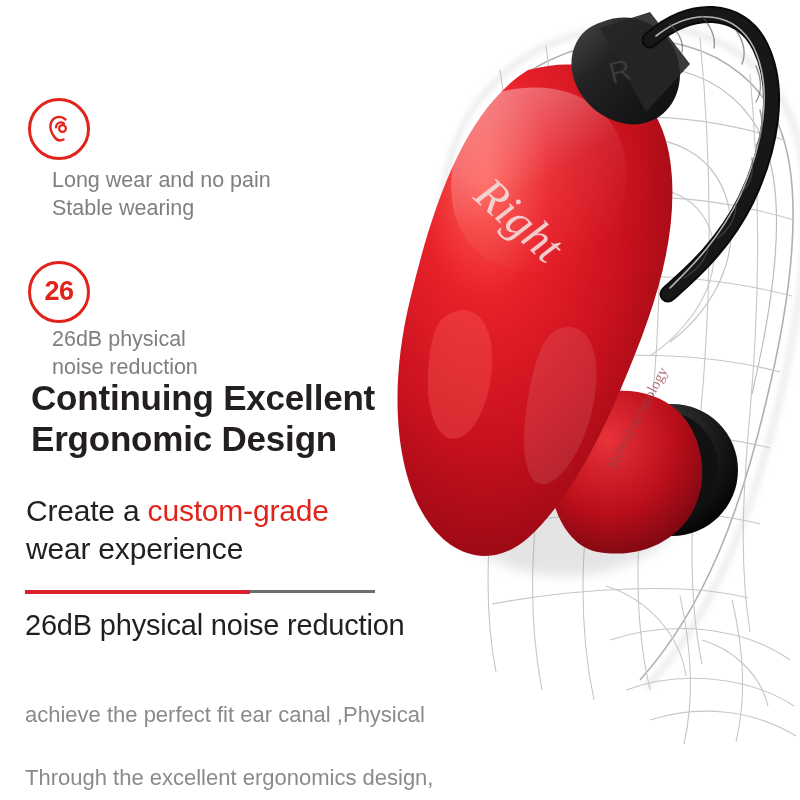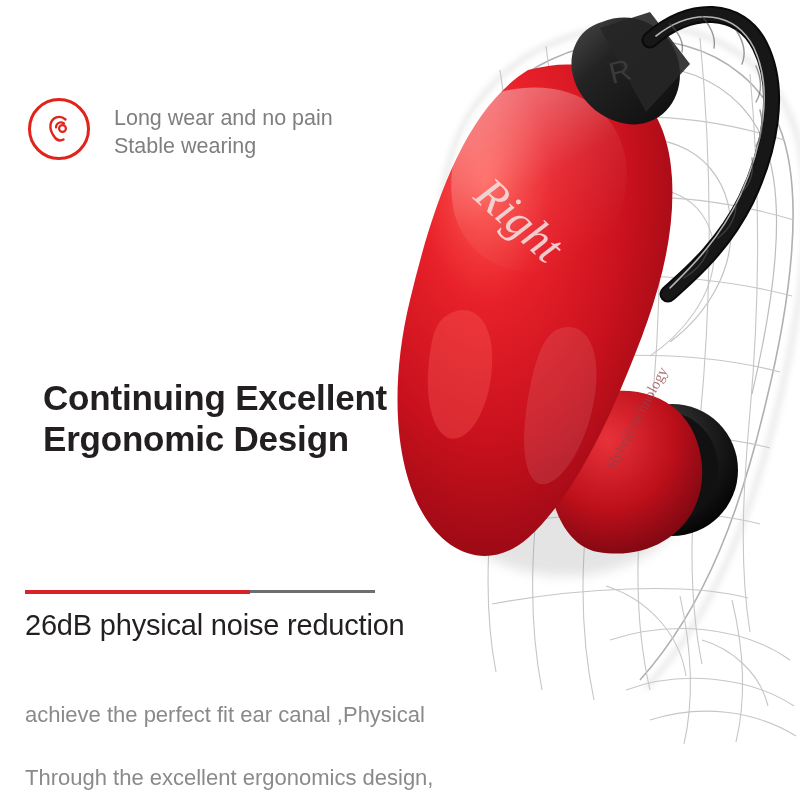--- a/index.html
+++ b/index.html
@@ -11,42 +11,42 @@
     position:relative;
   }
   .stage{position:absolute;inset:0;width:800px;height:800px;overflow:hidden;background:#fff;}
 
   
   .art{position:absolute;left:350px;top:0;width:450px;height:800px;overflow:hidden;}
   .art svg{position:absolute;left:0;top:0;}
 
   
   .features{position:absolute;left:28px;top:98px;width:330px;}
-  .feature{display:flex;align-items:flex-start;margin-bottom:38px;}
+  .feature{display:flex;align-items:flex-start;margin-bottom:38px;flex-direction:column;}
   .badge{
     width:62px;height:62px;flex:0 0 62px;
     border:3px solid #e1241b;border-radius:50%;
     display:flex;align-items:center;justify-content:center;
     box-sizing:border-box;
   }
   .badge svg{display:block;}
   .badge-num{
     color:#e1241b;font-weight:bold;font-size:27px;line-height:1;
     letter-spacing:-0.5px;
   }
   .feature-text{
     margin-left:24px;padding-top:6px;
     color:#7f7f7f;font-size:21.5px;line-height:1.32;
     white-space:pre-line;
   }
   .feature-2 .feature-text{padding-top:2px;}
 
   
   .headline{
-    position:absolute;left:43px;top:378px;width:420px;
+    position:absolute;left:31px;top:378px;width:420px;
     color:#231f20;font-size:35px;font-weight:bold;line-height:1.16;
     white-space:pre-line;letter-spacing:-0.2px;
   }
   .subhead{
     position:absolute;left:26px;top:492px;width:430px;
     color:#231f20;font-size:30px;line-height:1.28;letter-spacing:-0.2px;
   }
   .subhead .hl{color:#e1241b;}
   .subhead .l2{display:block;}
 
@@ -212,26 +212,37 @@
           <path d="M25.5 9.5 C 20 4.5, 11.5 7, 10.5 15 C 9.8 21, 12.5 24, 14.5 27
                    C 16.5 30, 19.5 31.5, 23.5 29.5" fill="none" stroke="#e1241b" stroke-width="2.4" stroke-linecap="round"></path>
           <path d="M24 13.5 C 20.5 11, 16 13, 16 17.5" fill="none" stroke="#e1241b" stroke-width="2.2" stroke-linecap="round"></path>
           <circle cx="22.5" cy="18.5" r="3.4" fill="none" stroke="#e1241b" stroke-width="2.2"></circle>
         </svg>
       </div>
       <div class="feature-text">Long wear and no pain
 Stable wearing</div>
     </div>
 
+    <div class="feature feature-2">
+      <div class="badge">
+        <span class="badge-num">26</span>
+      </div>
+      <div class="feature-text">26dB physical
+noise reduction</div>
+    </div>
 
   </div>
 
   <div class="headline">Continuing Excellent
 Ergonomic Design</div>
 
+  <div class="subhead">
+    <span>Create a </span><span class="hl">custom-grade</span>
+    <span class="l2">wear experience</span>
+  </div>
 
   <div class="divider">
     <div class="seg-red"></div>
     <div class="seg-gray"></div>
   </div>
 
   <div class="section-title">26dB physical noise reduction</div>
 
   <div class="body-copy">
     <div>achieve the perfect fit ear canal ,Physical</div>

